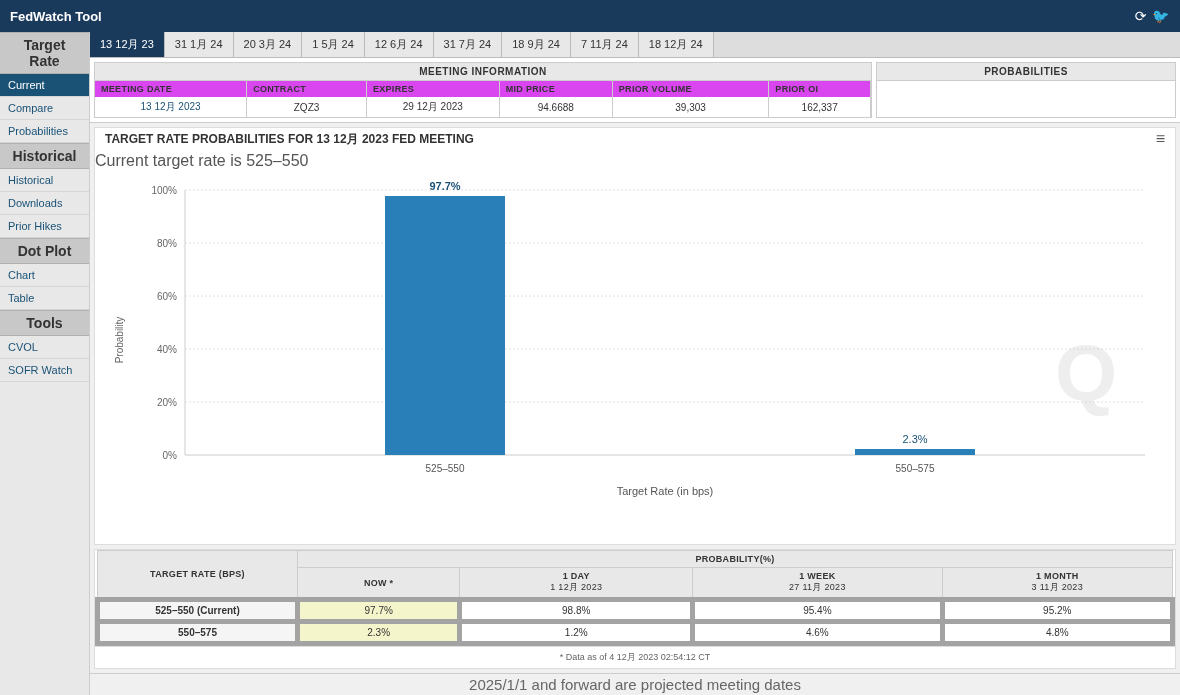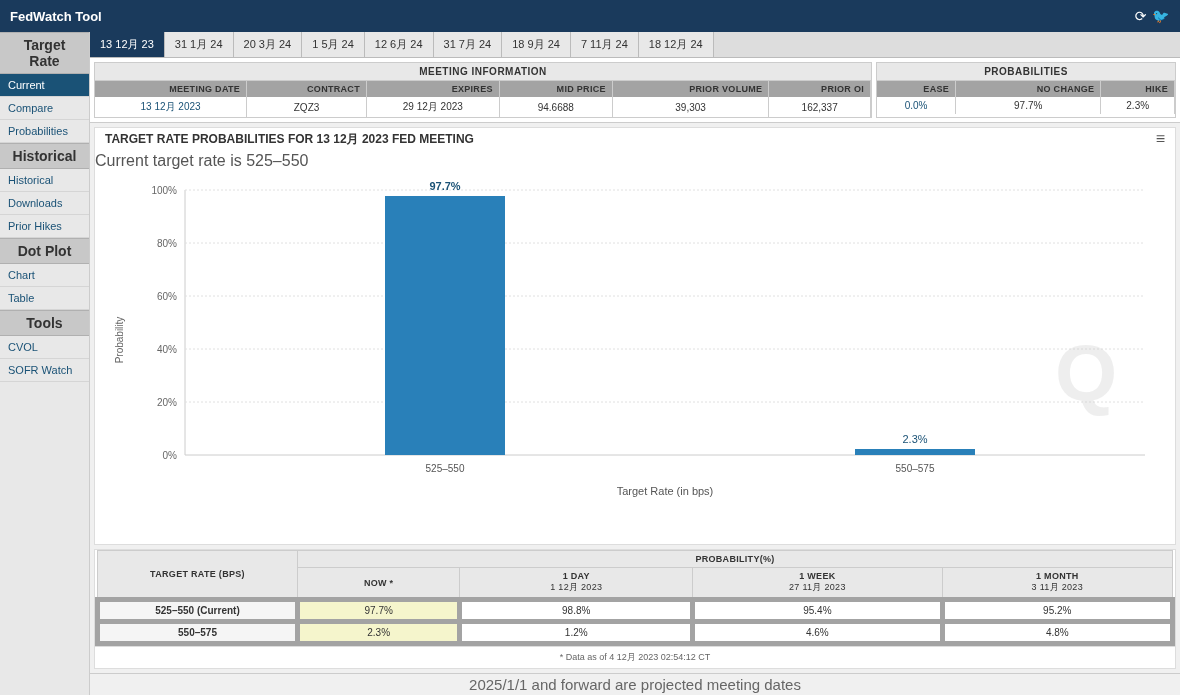--- a/index.html
+++ b/index.html
@@ -92,23 +92,23 @@
       background: #e8e8e8;
       text-align: center;
       padding: 3px;
       font-size: 10px;
       font-weight: bold;
       border-bottom: 1px solid #ccc;
       letter-spacing: 0.5px;
     }
     .info-table { width: 100%; border-collapse: collapse; font-size: 10px; }
     .info-table th {
-      background: #a3a3a3;
+      background: #d946ef;
       padding: 3px 6px;
-      text-align: right;
+      text-align: left;
       border-right: 1px solid #ccc;
       font-size: 9px;
       letter-spacing: 0.3px;
     }
     .info-table td {
       padding: 3px 6px;
       text-align: center;
       border-right: 1px solid #ccc;
     }
     .info-table td:first-child { color: #1a5276; }
@@ -248,36 +248,20 @@
                 <td>29 12月 2023</td>
                 <td>94.6688</td>
                 <td>39,303</td>
                 <td>162,337</td>
               </tr>
             </tbody>
           </table>
         </div>
         <div class="probs-block">
           <div class="block-title">PROBABILITIES</div>
-          <table class="info-table">
-            <thead>
-              <tr>
-                <th>EASE</th>
-                <th>NO CHANGE</th>
-                <th>HIKE</th>
-              </tr>
-            </thead>
-            <tbody>
-              <tr>
-                <td>0.0%</td>
-                <td>97.7%</td>
-                <td>2.3%</td>
-              </tr>
-            </tbody>
-          </table>
         </div>
       </div>
     </div>
 
     <div class="chart-area">
       <div class="chart-title-bar">
         <span class="chart-title">TARGET RATE PROBABILITIES FOR 13 12月 2023 FED MEETING</span>
         <span class="chart-menu">≡</span>
       </div>
       <div class="chart-subtitle">Current target rate is 525–550</div>

